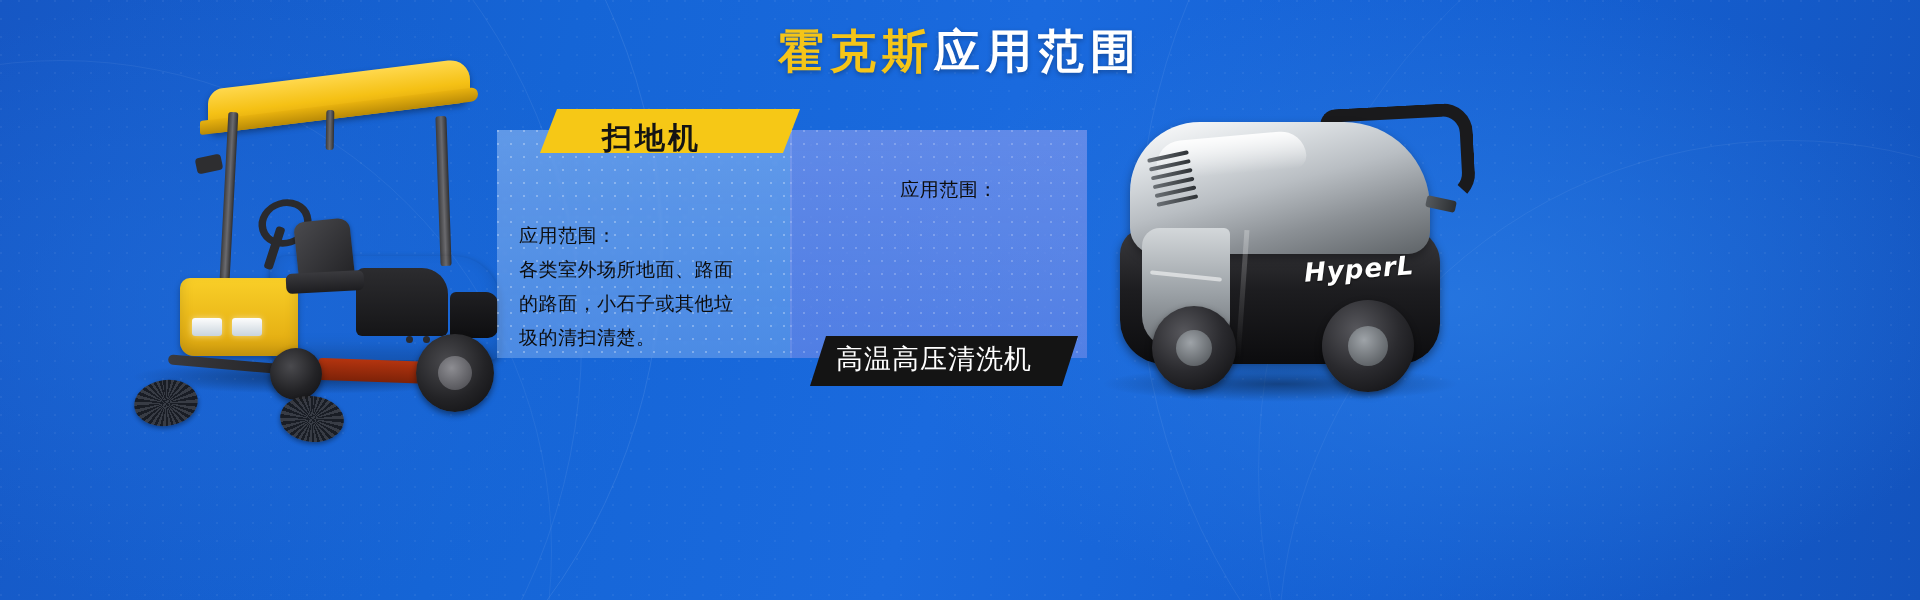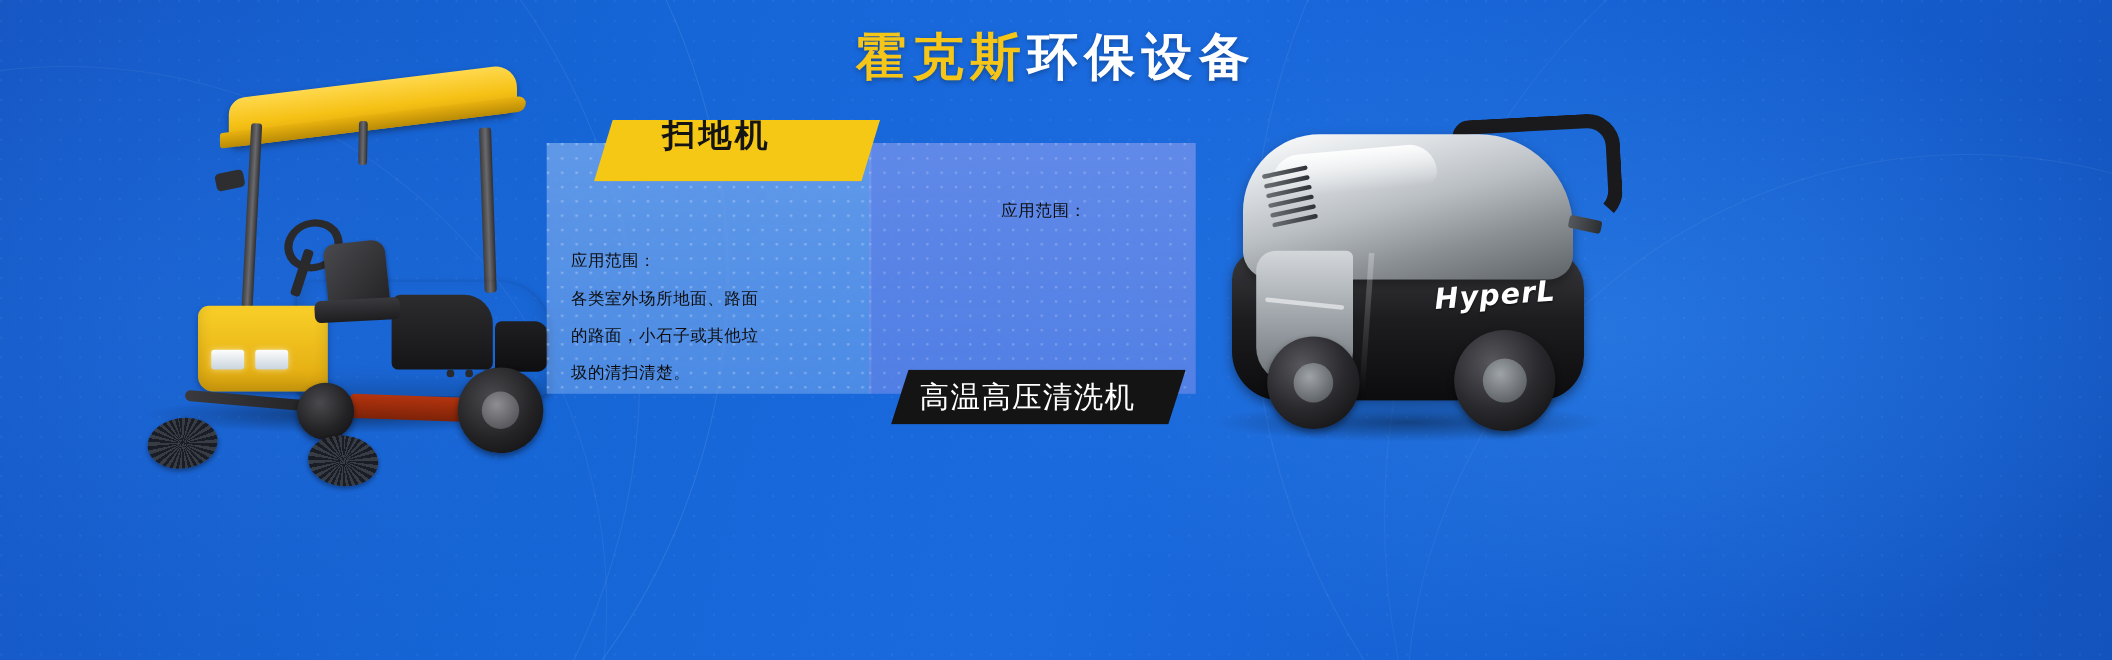--- a/index.html
+++ b/index.html
@@ -62,45 +62,45 @@
     background:linear-gradient(180deg, rgba(124,150,236,.72), rgba(110,138,232,.66));
   }
   .panel-right .dots{
     position:absolute;inset:0;
     background-image:radial-gradient(circle at 1px 1px, rgba(255,255,255,.30) 1px, transparent 1.5px);
     background-size:13px 13px;opacity:.7;
   }
 
   
   .tag-yellow{
-    position:absolute;left:540px;top:109px;width:260px;height:56px;
+    position:absolute;left:540px;top:109px;width:260px;height:44px;
     background:#f6c816;
     clip-path:polygon(17px 0, 100% 0, 243px 100%, 0 100%);
-    display:flex;align-items:flex-start;
+    display:flex;align-items:flex-end;
   }
   .tag-yellow .txt{
     color:#141414;font-size:30px;font-weight:bold;letter-spacing:3px;
     margin-left:62px;line-height:1;
   }
   
   .tag-black{
     position:absolute;left:810px;top:336px;width:268px;height:50px;
     background:#141414;
     clip-path:polygon(16px 0, 100% 0, 252px 100%, 0 100%);
     display:flex;align-items:center;
   }
   .tag-black .txt{
     color:#ffffff;font-size:27px;font-weight:500;letter-spacing:1px;
-    margin-left:26px;line-height:1;
+    margin-left:26px;line-height:1;font-family:Liberation Mono, monospace;
   }
 
   
   .copy{
-    position:absolute;color:#0d0d0d;font-size:15px;line-height:34px;
-    letter-spacing:.5px;white-space:pre-line;
+    position:absolute;color:#0d0d0d;font-size:19px;line-height:34px;
+    letter-spacing:.5px;white-space:pre-line;font-family:Liberation Mono, monospace;
   }
   .copy-left{left:519px;top:186px;width:262px;text-align:left;}
   .copy-left .lead{display:block;}
   .copy-right{left:823px;top:140px;width:252px;text-align:left;}
   .copy-right .lead{display:block;text-align:center;}
 
   
   .sweeper{position:absolute;left:120px;top:60px;width:390px;height:345px;}
   .sw-shadow{
     position:absolute;left:10px;top:300px;width:370px;height:34px;
@@ -288,21 +288,21 @@
 <div class="stage">
 
   <div class="mesh"></div>
   <div class="swoosh s1"></div>
   <div class="swoosh s2"></div>
   <div class="swoosh s3"></div>
   <div class="swoosh s4"></div>
   <div class="swoosh s5"></div>
   <div class="swoosh s6"></div>
 
-  <div class="title"><span class="gold">霍克斯</span><span class="white">环保设备</span></div>
+  <div class="title"><span class="gold">霍克斯</span><span class="white">应用范围</span></div>
 
   <div class="sweeper">
     <div class="sw-shadow"></div>
     <div class="canopy"></div>
     <div class="canopy-lip"></div>
     <div class="post post-l"></div>
     <div class="post post-m"></div>
     <div class="post post-r"></div>
     <div class="mirror"></div>
     <div class="body-main"></div>

